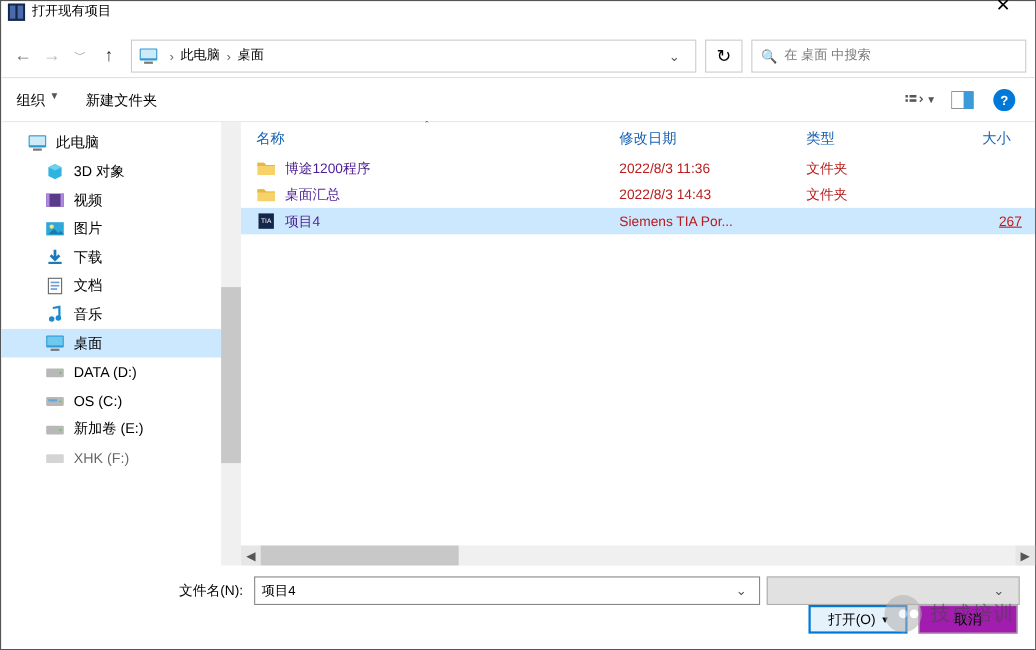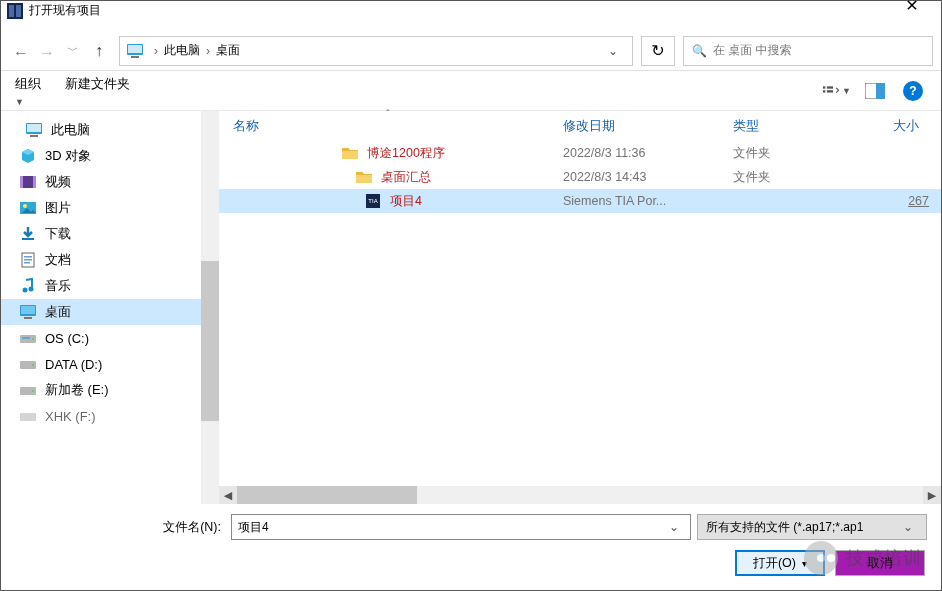--- a/index.html
+++ b/index.html
@@ -18,57 +18,57 @@
 .nav-breadcrumb { flex: 1; height: 30px; border: 1px solid #ccc; display: flex; align-items: center; padding: 0 6px; margin: 0 6px; }
 .nav-breadcrumb .bc-icon { width: 18px; height: 18px; margin-right: 6px; }
 .bc-part { margin: 0 2px; }
 .bc-sep { margin: 0 4px; color: #666; font-family: inherit; }
 .bc-drop { margin-left: auto; color: #555; cursor: pointer; width: 26px; text-align: center;}
 .nav-refresh { width: 34px; height: 30px; border: 1px solid #ccc; display: flex; align-items: center; justify-content: center; cursor: pointer; font-size:16px; }
 .nav-search { width: 250px; height: 30px; border: 1px solid #ccc; display: flex; align-items: center; padding: 0 8px; margin-left: 6px; color: #7a7a7a; }
 
 .toolbar { height: 40px; border-bottom: 1px solid #e8e8e8; display: flex; align-items: center; padding: 0 14px; gap: 16px; }
 .toolbar-left { display: flex; gap: 24px; }
-.toolbar-btn { display: flex; align-items: flex-start; gap: 4px; cursor: pointer; font-size:13px;flex-direction:column;}
+.toolbar-btn { display: flex; align-items: flex-start; gap: 4px; cursor: pointer; font-size:13px;}
 .toolbar-right { margin-left: auto; display: flex; gap: 10px; align-items: center; }
 .toolbar-icon-btn { width: 28px; height: 28px; display: flex; align-items: center; justify-content: center; cursor: pointer; }
 .help-icon { width: 20px; height: 20px; border-radius: 50%; background: #0078d7; color: #fff; display: flex; align-items: center; justify-content: center; font-weight: bold; font-size: 12px; }
 
 .body { flex: 1; display: flex; min-height: 0; }
 .sidebar { width: 200px; overflow-y: auto; display: flex; flex-direction: column; }
 .tree-item { height: 26px; display: flex; align-items: center; padding-left: 24px; gap: 8px; cursor: pointer; font-size:13px; }
-.tree-item.l1 { padding-left: 18px; }
+.tree-item.l1 { padding-left: 40px; }
 .tree-item.selected { background: #cce8ff; }
 .tree-icon { width: 18px; height: 18px; }
 .main { flex: 1; display: flex; flex-direction: column; min-width: 0; }
 .cols { height: 30px; display: flex; align-items: center; color: #1560b3; padding-left: 4px; border-bottom: 1px solid transparent; }
 .col { display: flex; align-items: center; padding-left: 10px; height: 100%; font-size:13px;}
 .col.name { width: 330px; }
 .col.date { width: 170px; }
 .col.type { width: 160px; }
 .col.size { flex: 1; }
 .sort-ind { position:absolute; left:50%; top:-2px; transform:translateX(-50%); font-size:10px; color:#666; }
 .colhdr { position: relative; }
 
 .file-list { flex: 1; overflow: auto; }
 .row { height: 24px; display: flex; align-items: center; padding-left: 4px; }
 .row.selected { background: #cce8ff; }
-.row .cell { padding-left: 10px; color: #737373; font-size:12.5px;}
-.row .cell.name { width: 330px; display: flex; align-items: center; gap: 8px; color: #b91c1c; justify-content: center; }
+.row .cell { padding-left: 10px; color: #b91c1c; font-size:12.5px;}
+.row .cell.name { width: 330px; display: flex; align-items: center; gap: 8px; color: #4c1d95; }
 .row .cell.date { width: 170px; }
 .row .cell.type { width: 160px; }
 .row .cell.size { flex: 1; text-align: right; padding-right: 12px; text-decoration: underline; }
 .file-icon { width: 18px; height: 18px; }
 
 .hscroll { height: 18px; background: #f0f0f0; display: flex; align-items: center; }
 .hscroll .arrow { width: 18px; height: 18px; display: flex; align-items: center; justify-content: center; font-size: 11px; color: #555; cursor: pointer; background:#e6e6e6;}
 .hscroll .track { flex: 1; height: 18px; background: #f0f0f0; position: relative; }
 .hscroll .thumb { position: absolute; left: 0; top: 0; height: 18px; width: 180px; background: #c8c8c8; }
 
-.footer { padding: 10px 14px 14px 14px; display: flex; flex-direction: column; gap: 10px; }
+.footer { padding: 10px 14px 14px 14px; display: flex; flex-direction: column; }
 .fn-row { display: flex; align-items: center; gap: 6px; }
 .fn-label { width: 210px; text-align: right; padding-right: 4px; font-size:12.5px;}
 .fn-input { flex: 1; height: 26px; border: 1px solid #888; display: flex; align-items: center; padding: 0 6px; }
 .fn-drop { width: 20px; text-align: center; margin-left: auto; color: #555; cursor: pointer; }
 .filter { width: 230px; height: 26px; border: 1px solid #adadad; background: #e1e1e1; display: flex; align-items: center; padding: 0 8px; gap: 4px; font-size:12px; white-space:nowrap; overflow:hidden;}
 .filter .fn-drop { margin-left: auto; }
 
 .btn-row { display: flex; justify-content: flex-end; gap: 10px; padding-right: 2px; }
 .btn { width: 90px; height: 26px; display: flex; align-items: center; justify-content: center; border: 1px solid #adadad; background: #a21caf; cursor: pointer; font-size:12.5px;}
 .btn.primary { border: 2px solid #0078d7; background: #e5f1fb; }
@@ -218,31 +218,31 @@
         <span class="tree-icon"><svg viewBox="0 0 18 18">
               <rect x="1" y="2" width="16" height="11" fill="#2e9ad6" rx="1"></rect>
               <rect x="2" y="3" width="14" height="8" fill="#6fc8f0"></rect>
               <rect x="5" y="14" width="8" height="2" fill="#777"></rect>
             </svg></span>
         <span>桌面</span>
       </div>
       <div class="tree-item l1">
         <span class="tree-icon"><svg viewBox="0 0 18 18">
               <rect x="1" y="6" width="16" height="8" fill="#b8b8b8" rx="1"></rect>
+              <circle cx="14" cy="10" r="1" fill="#5c5"></circle>
+            </svg></span>
+        <span>DATA (D:)</span>
+      </div>
+      <div class="tree-item l1">
+        <span class="tree-icon"><svg viewBox="0 0 18 18">
+              <rect x="1" y="6" width="16" height="8" fill="#b8b8b8" rx="1"></rect>
               <rect x="3" y="8" width="8" height="2" fill="#5aa8e0"></rect>
               <circle cx="14" cy="10" r="1" fill="#5c5"></circle>
             </svg></span>
         <span>OS (C:)</span>
-      </div>
-      <div class="tree-item l1">
-        <span class="tree-icon"><svg viewBox="0 0 18 18">
-              <rect x="1" y="6" width="16" height="8" fill="#b8b8b8" rx="1"></rect>
-              <circle cx="14" cy="10" r="1" fill="#5c5"></circle>
-            </svg></span>
-        <span>DATA (D:)</span>
       </div>
       <div class="tree-item l1">
         <span class="tree-icon"><svg viewBox="0 0 18 18">
               <rect x="1" y="6" width="16" height="8" fill="#b8b8b8" rx="1"></rect>
               <circle cx="14" cy="10" r="1" fill="#5c5"></circle>
             </svg></span>
         <span>新加卷 (E:)</span>
       </div>
       <div class="tree-item l1" style="opacity:.6">
         <span class="tree-icon"><svg viewBox="0 0 18 18">
@@ -316,21 +316,20 @@
   </div>
 
   <div class="footer">
     <div class="fn-row">
       <div class="fn-label">文件名(N):</div>
       <div class="fn-input">
         <span>项目4</span>
         <span class="fn-drop">⌄</span>
       </div>
       <div class="filter">
-        <span>所有支持的文件 (*.ap17;*.ap1</span>
         <span class="fn-drop">⌄</span>
       </div>
     </div>
     <div class="btn-row">
       <div class="btn primary">
         <span>打开(O)</span>
           <span style="margin-left:6px;font-size:10px">▾</span>
       </div>
       <div class="btn">取消</div>
     </div>

